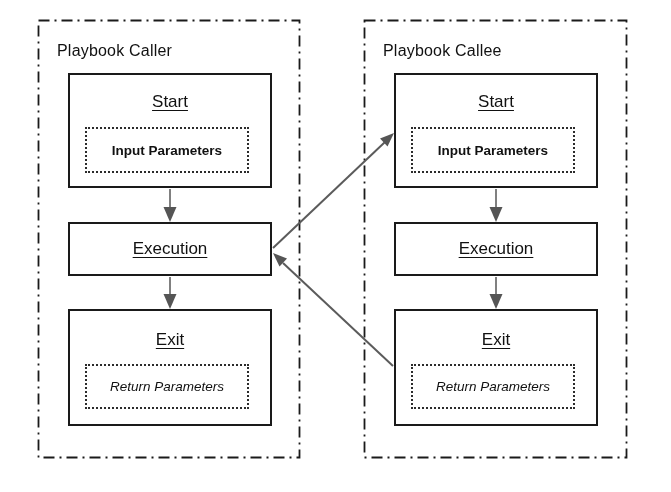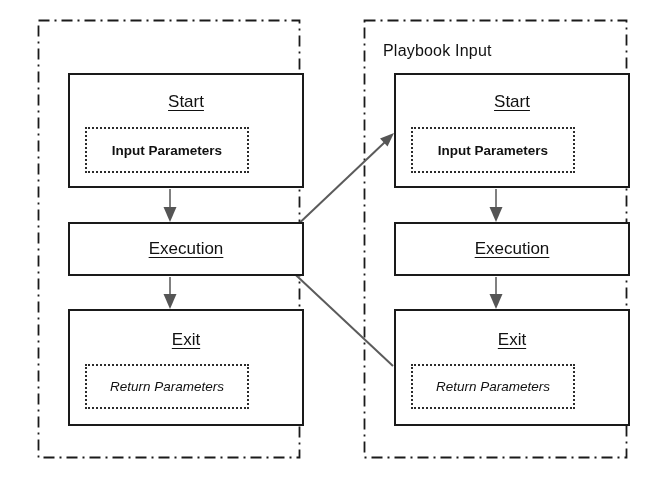--- a/index.html
+++ b/index.html
@@ -35,21 +35,21 @@
     font-size: 16px;
     letter-spacing: 0.2px;
     color: var(--text);
     white-space: nowrap;
   }
   .panel-title.caller { left: 57px; top: 42px; }
   .panel-title.callee { left: 383px; top: 42px; }
 
   .node {
     position: absolute;
-    width: 236px;
+    width: 204px;
     border: 2px solid var(--box-border);
     background: var(--background);
   }
   .node.col-left  { left: 68px; }
   .node.col-right { left: 394px; }
 
   .node.start { top: 73px; height: 115px; }
   .node.execution {
     top: 222px; height: 54px;
     display: flex; align-items: center; justify-content: center;
@@ -117,40 +117,41 @@
       <line x1="273" y1="248" x2="385" y2="142" stroke-width="2" style="stroke: var(--arrow-line, #5b5b5b);"></line>
       <polygon points="394,133 380,138.5 387.5,146.5" style="fill: var(--arrow-head, #555555);"></polygon>
     </g>
 
     <g>
       <line x1="393" y1="366" x2="283" y2="263" stroke-width="2" style="stroke: var(--arrow-line, #5b5b5b);"></line>
       <polygon points="273,253 287,258.5 279.5,266.5" style="fill: var(--arrow-head, #555555);"></polygon>
     </g>
   </svg>
 
+  <div class="panel-title caller">Playbook Caller</div>
 
   <div class="node col-left start">
     <div class="node-label">Start</div>
     <div class="sub-box">
       <div class="sub-label">Input Parameters</div>
     </div>
   </div>
 
   <div class="node col-left execution">
     <div class="node-label">Execution</div>
   </div>
 
   <div class="node col-left exit">
     <div class="node-label">Exit</div>
     <div class="sub-box">
       <div class="sub-label">Return Parameters</div>
     </div>
   </div>
 
-  <div class="panel-title callee">Playbook Input</div>
+  <div class="panel-title callee">Playbook Callee</div>
 
   <div class="node col-right start">
     <div class="node-label">Start</div>
     <div class="sub-box">
       <div class="sub-label">Input Parameters</div>
     </div>
   </div>
 
   <div class="node col-right execution">
     <div class="node-label">Execution</div>

